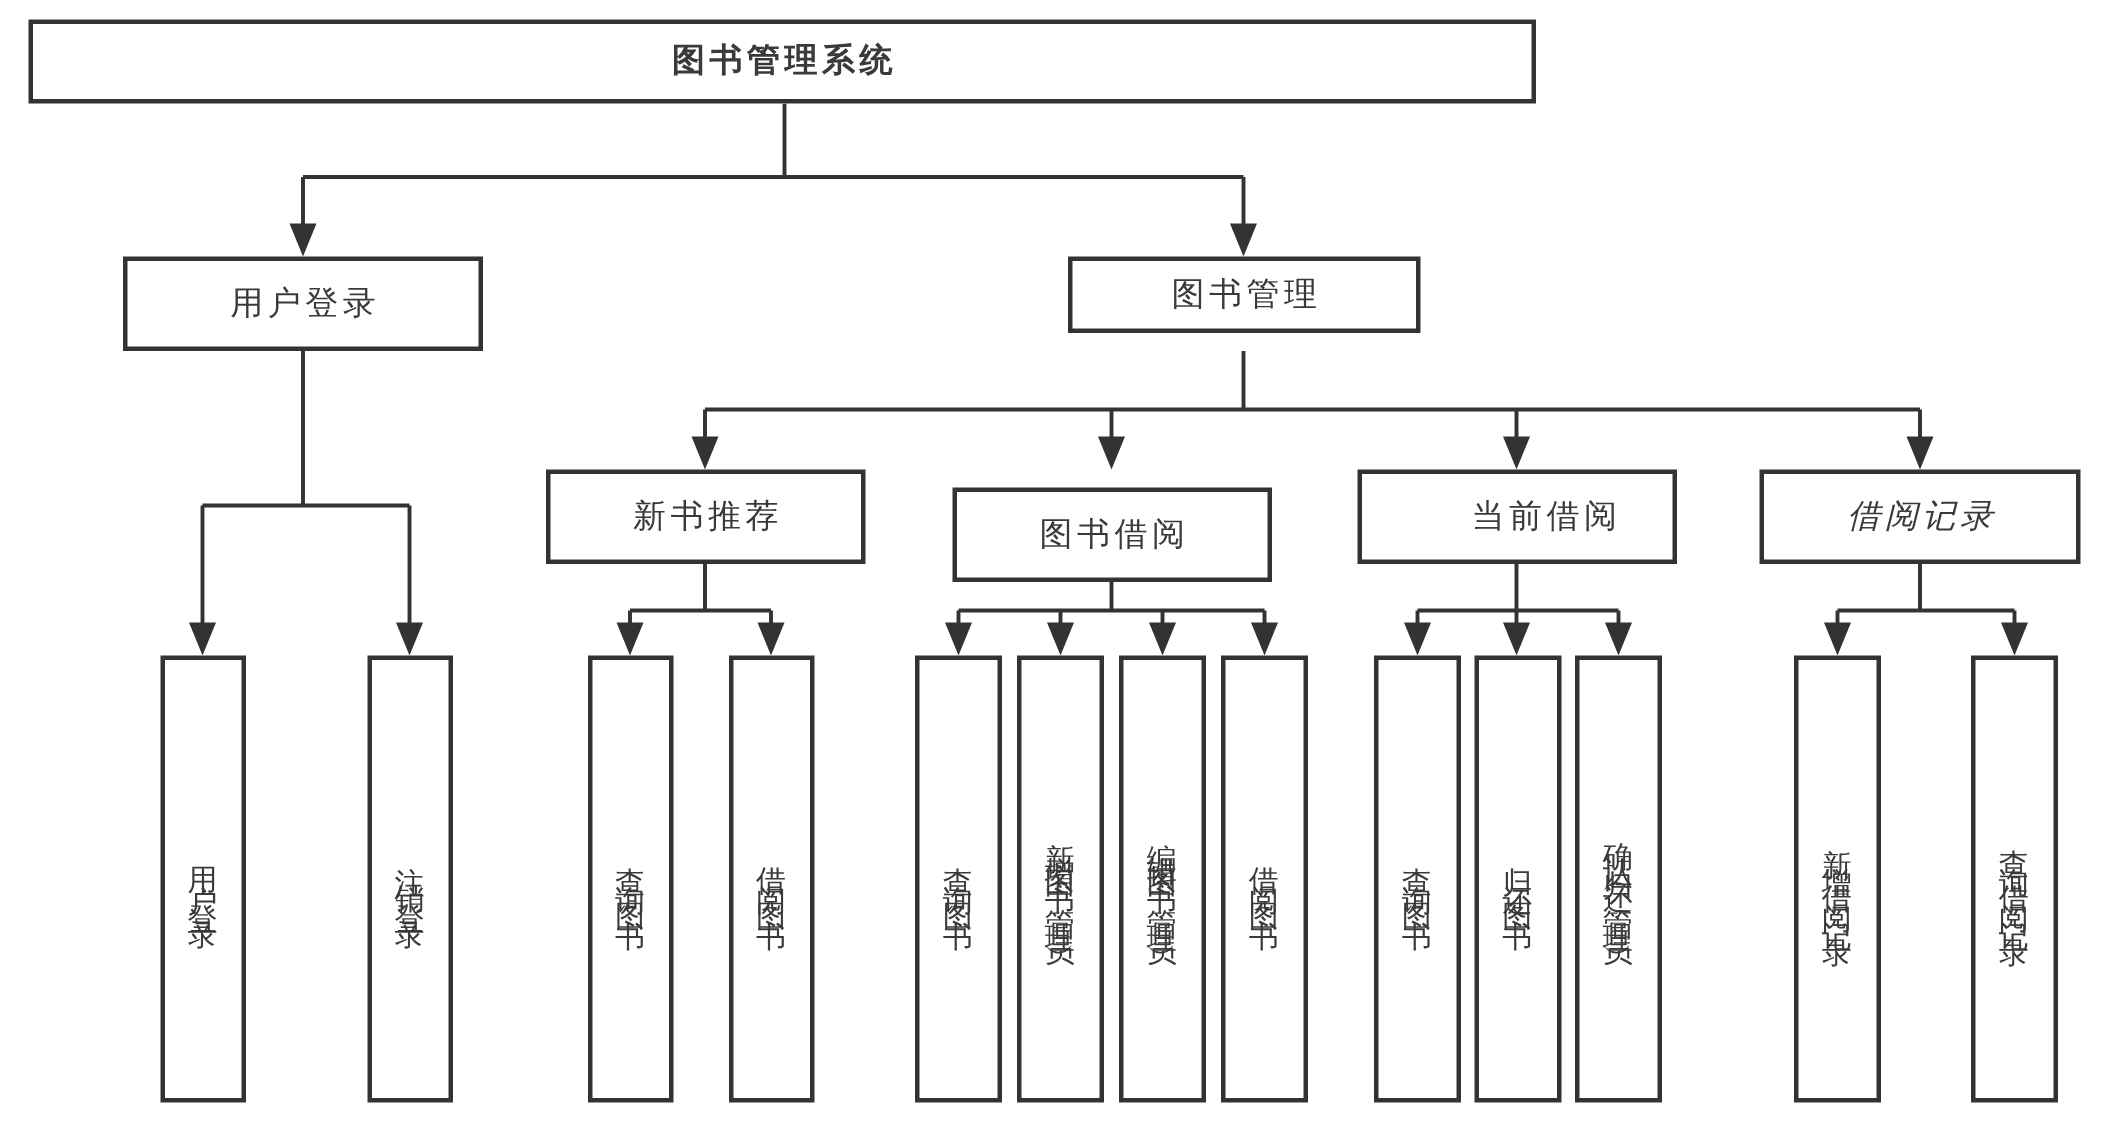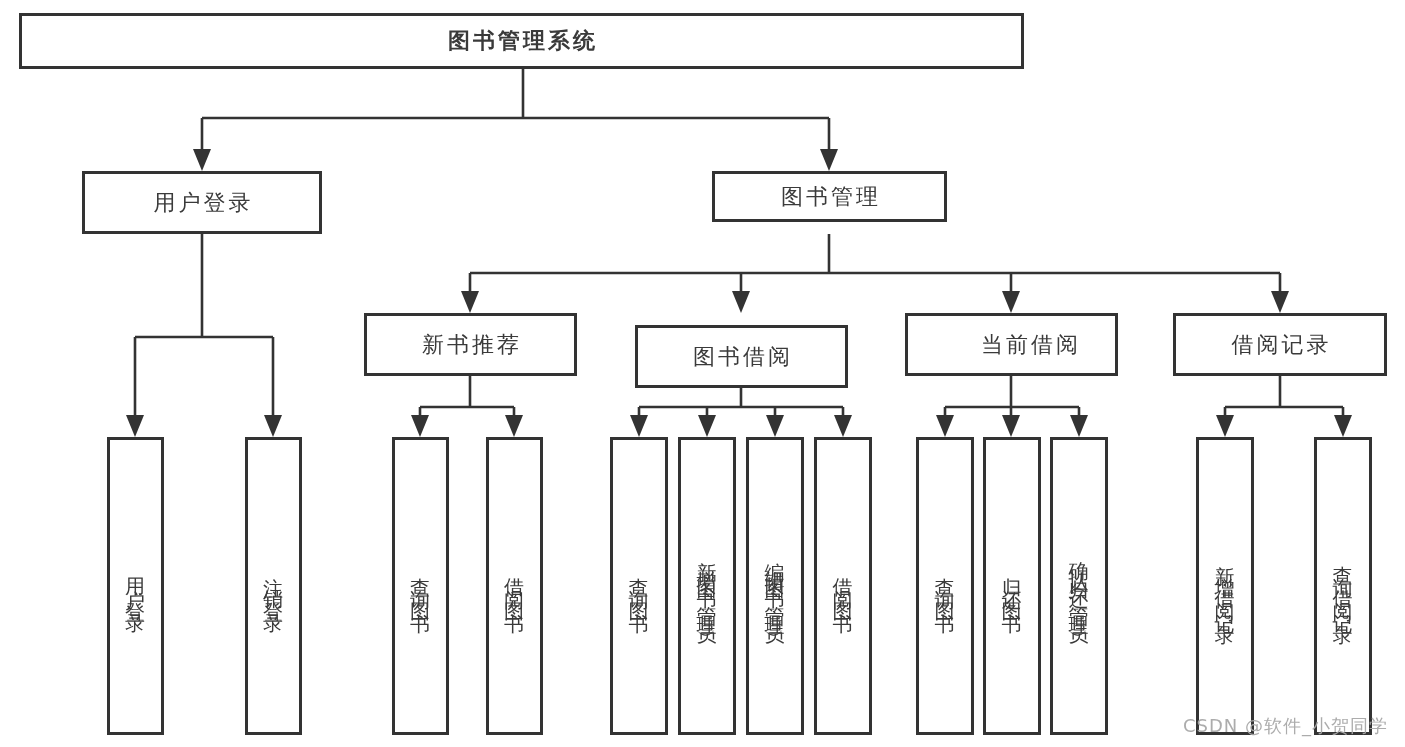--- a/index.html
+++ b/index.html
@@ -85,35 +85,34 @@
   </svg>
 
   <div class="node hbox" style="left:19px;top:13px;width:1005px;height:56px;font-weight:bold;">图书管理系统</div>
 
   <div class="node hbox" style="left:82px;top:171px;width:240px;height:63px;">用户登录</div>
   <div class="node hbox" style="left:712px;top:171px;width:235px;height:51px;">图书管理</div>
 
   <div class="node hbox" style="left:364px;top:313px;width:213px;height:63px;">新书推荐</div>
   <div class="node hbox" style="left:635px;top:313px;width:213px;height:63px;margin-top:12px;">图书借阅</div>
   <div class="node hbox" style="left:905px;top:313px;width:213px;height:63px;padding-left:36px;">当前借阅</div>
-  <div class="node hbox" style="left:1173px;top:313px;width:214px;height:63px;">借阅记录</div>
+  <div class="node hbox" style="left:1173px;top:313px;width:214px;height:63px;font-style:italic;">借阅记录</div>
 
   <div class="node vbox" style="left:107px;width:57px;">用户登录</div>
   <div class="node vbox" style="left:245px;width:57px;">注销登录</div>
 
   <div class="node vbox" style="left:392px;width:57px;">查询图书</div>
   <div class="node vbox" style="left:486px;width:57px;">借阅图书</div>
 
   <div class="node vbox" style="left:610px;width:58px;">查询图书</div>
   <div class="node vbox" style="left:678px;width:58px;letter-spacing:9px;">新增图书（管理员）</div>
   <div class="node vbox" style="left:746px;width:58px;letter-spacing:9px;">编辑图书（管理员）</div>
   <div class="node vbox" style="left:814px;width:58px;">借阅图书</div>
 
   <div class="node vbox" style="left:916px;width:58px;">查询图书</div>
   <div class="node vbox" style="left:983px;width:58px;">归还图书</div>
   <div class="node vbox" style="left:1050px;width:58px;letter-spacing:9px;">确认归还（管理员）</div>
 
   <div class="node vbox" style="left:1196px;width:58px;">新增借阅记录</div>
   <div class="node vbox" style="left:1314px;width:58px;">查询借阅记录</div>
 
-  <div class="watermark">CSDN @软件_小贺同学</div>
 
 </div>
 
 </body></html>

